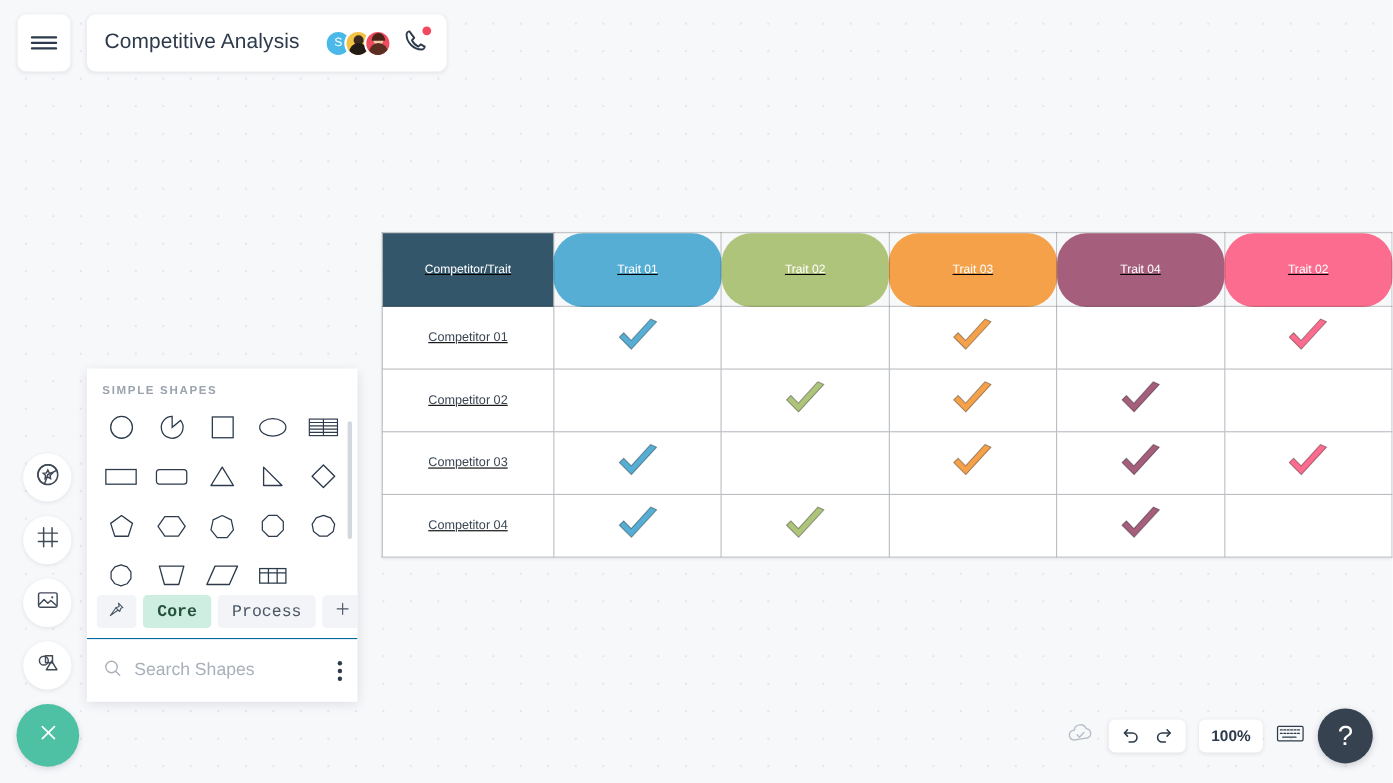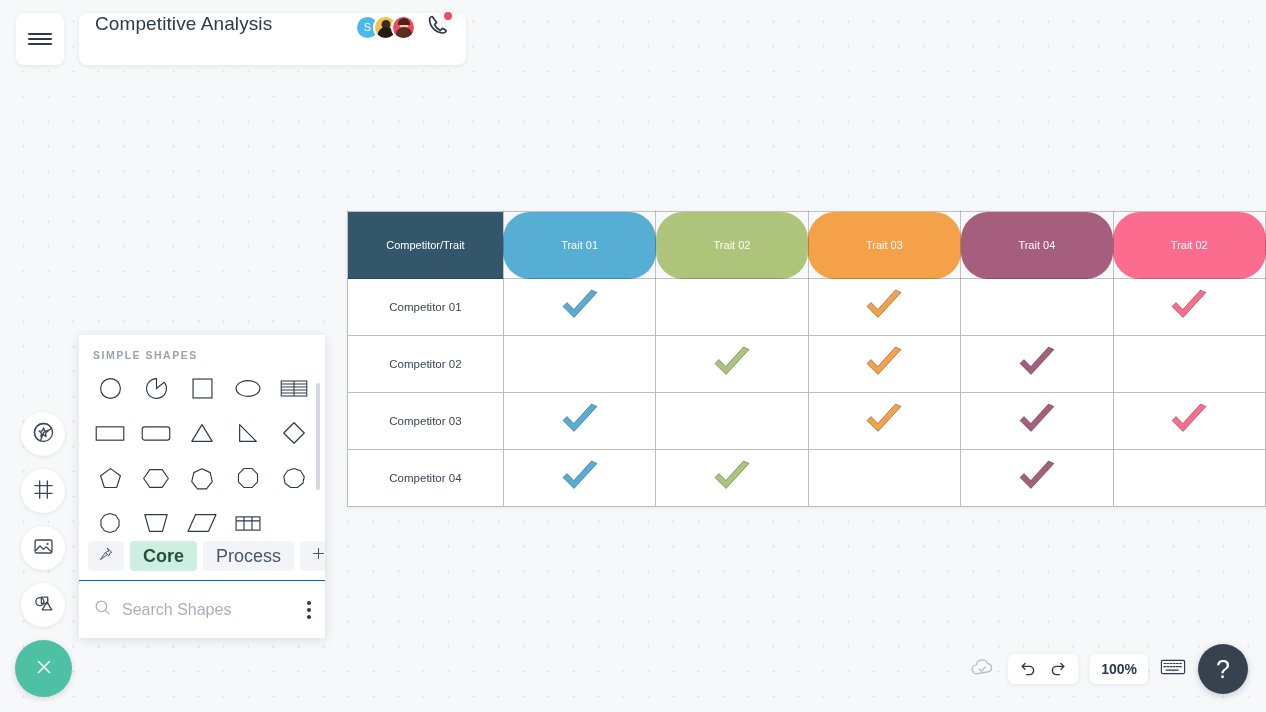--- a/index.html
+++ b/index.html
@@ -23,24 +23,24 @@
     width: 48px; height: 52px;
     background: #fff; border-radius: 8px;
     box-shadow: 0 1px 4px rgba(30,40,60,.10);
     display: flex; align-items: center; justify-content: center;
     cursor: pointer;
   }
   #menu-btn .bar { width: 24px; height: 2px; background: #2c3a4b; border-radius: 2px; margin: 2.6px 0; display:block; }
 
   #title-bar {
     position: absolute; left: 79px; top: 13px;
-    width: 387px; height: 52px;
+    width: 327px; height: 52px;
     background: #fff; border-radius: 8px;
     box-shadow: 0 1px 4px rgba(30,40,60,.10);
-    display: flex; align-items: flex-start;
+    display: flex; align-items: center;
     padding: 0 16px;
   }
   #doc-title {
     font-size: 19px; color: #2c3a4b; letter-spacing: .1px;
     flex: 0 0 auto;
   }
   #collab {
     margin-left: auto; display: flex; align-items: center;
   }
   .avatar {
@@ -107,38 +107,39 @@
     position: absolute; right: 5px; top: 14px; width: 4px; height: 107px;
     background: #d3d8de; border-radius: 2px; cursor: pointer;
   }
   #tab-row {
     display: flex; align-items: center; gap: 6px;
     padding: 6px 9px 9px 9px;
   }
   .tab {
     height: 30px; border-radius: 4px; background: #f2f4f7;
     display: flex; align-items: center; justify-content: center;
-    padding: 0 13px; font-size: 18px; color: #4a5664; cursor: pointer;
+    padding: 0 13px; font-size: 15px; color: #4a5664; cursor: pointer; font-family: Liberation Mono, monospace;
   }
   .tab.active { background: #cdeee0; color: #26513f; font-weight: 600; }
   .tab.icon-tab { padding: 0 10px; }
   #search-row {
     border-top: 1px solid #0369a1; height: 60px;
     display: flex; align-items: center; padding: 0 14px;
   }
   #search-text { font-size: 16px; color: #a9b0ba; margin-left: 10px; }
   #panel-more { margin-left: auto; display:flex; flex-direction:column; gap:3px; cursor:pointer; }
   #panel-more span { width:4px; height:4px; border-radius:50%; background:#2c3a4b; display:block; }
 
   
   #matrix {
     position: absolute; left: 347px; top: 211px;
     border-collapse: collapse;
     table-layout: fixed;
     box-shadow: 0 1px 3px rgba(30,40,60,.08);
+    text-decoration: underline;
   }
   #matrix th {
     height: 67px; font-size: 11px; color: #fff; font-weight: 400;
     border: 1px solid rgba(0,0,0,.22);
   }
   #matrix th.corner { width: 157px; }
   #matrix th.tcol { width: 154px; border-radius: 27px; }
   #matrix td {
     height: 57px; background: #fff;
     border: 1px solid #b9bdc2;

